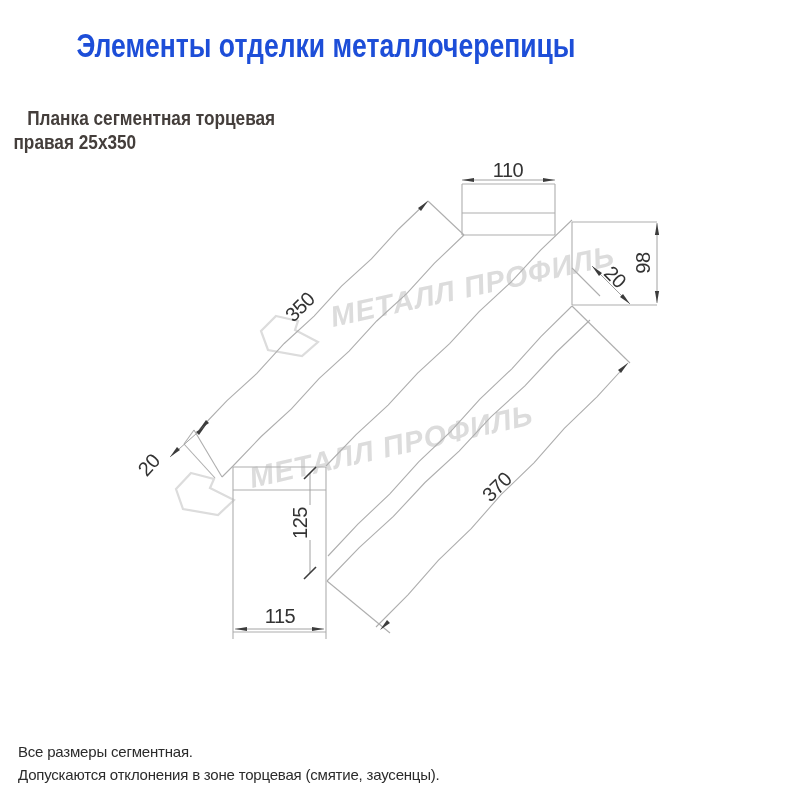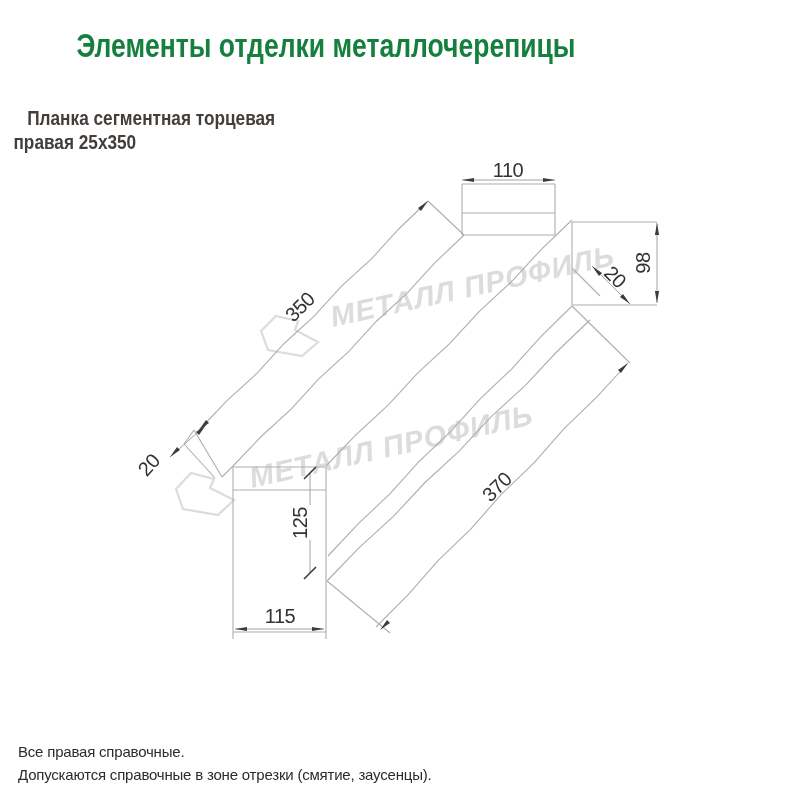--- a/index.html
+++ b/index.html
@@ -2,21 +2,21 @@
 <html><head>
 <meta charset="utf-8">
 <style>
   html,body{margin:0;padding:0;}
   body{
     width:800px;height:800px;background:#ffffff;position:relative;overflow:hidden;
     font-family:"Liberation Sans", sans-serif;
   }
   .title{
     position:absolute;top:26px;left:0;width:652px;text-align:center;
-    font-size:34px;font-weight:bold;color:#15803d;white-space:nowrap;
+    font-size:34px;font-weight:bold;color:#1d4ed8;white-space:nowrap;
   }
   .title span{display:inline-block;transform:scaleX(0.78);transform-origin:50% 50%;}
   .subtitle{
     position:absolute;top:106px;left:0;width:800px;
     font-size:21px;font-weight:bold;color:#443e3b;line-height:24px;white-space:nowrap;
   }
   .subtitle span{display:inline-block;transform:scaleX(0.82);transform-origin:50% 50%;}
   .notes{
     position:absolute;left:18px;top:740px;width:760px;
     font-size:15px;color:#2b2b2b;line-height:23px;letter-spacing:-0.2px;
@@ -96,15 +96,15 @@
     <text x="645" y="263" fill="#333333" font-size="20" letter-spacing="-0.5" font-family="&quot;Liberation Sans&quot;, sans-serif" text-anchor="middle" dominant-baseline="middle" transform="rotate(-90 645 263)">98</text>
     <text x="614" y="278" fill="#333333" font-size="20" letter-spacing="-0.5" font-family="&quot;Liberation Sans&quot;, sans-serif" text-anchor="middle" dominant-baseline="middle" transform="rotate(45 614 278)">20</text>
     <text x="301" y="308" fill="#333333" font-size="20" letter-spacing="-0.5" font-family="&quot;Liberation Sans&quot;, sans-serif" text-anchor="middle" dominant-baseline="middle" transform="rotate(-45 301 308)">350</text>
     <text x="498" y="488" fill="#333333" font-size="20" letter-spacing="-0.5" font-family="&quot;Liberation Sans&quot;, sans-serif" text-anchor="middle" dominant-baseline="middle" transform="rotate(-45 498 488)">370</text>
     <text x="150" y="466" fill="#333333" font-size="20" letter-spacing="-0.5" font-family="&quot;Liberation Sans&quot;, sans-serif" text-anchor="middle" dominant-baseline="middle" transform="rotate(-48 150 466)">20</text>
     <text x="302" y="523" fill="#333333" font-size="20" letter-spacing="-0.5" font-family="&quot;Liberation Sans&quot;, sans-serif" text-anchor="middle" dominant-baseline="middle" transform="rotate(-90 302 523)">125</text>
     <text x="280" y="618" fill="#333333" font-size="20" letter-spacing="-0.5" font-family="&quot;Liberation Sans&quot;, sans-serif" text-anchor="middle" dominant-baseline="middle" transform="rotate(0 280 618)">115</text>
   </svg>
 
 <div class="notes">
-  <div>Все правая справочные.</div>
-  <div>Допускаются справочные в зоне отрезки (смятие, заусенцы).</div>
+  <div>Все размеры сегментная.</div>
+  <div>Допускаются отклонения в зоне торцевая (смятие, заусенцы).</div>
 </div>
 
 </body></html>

